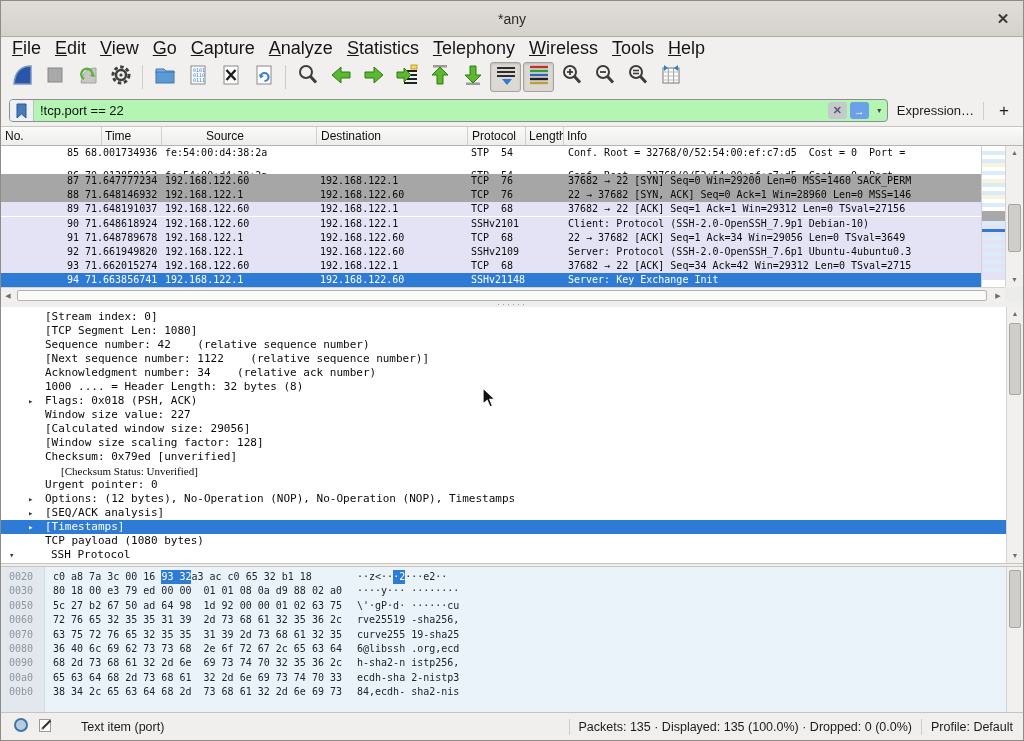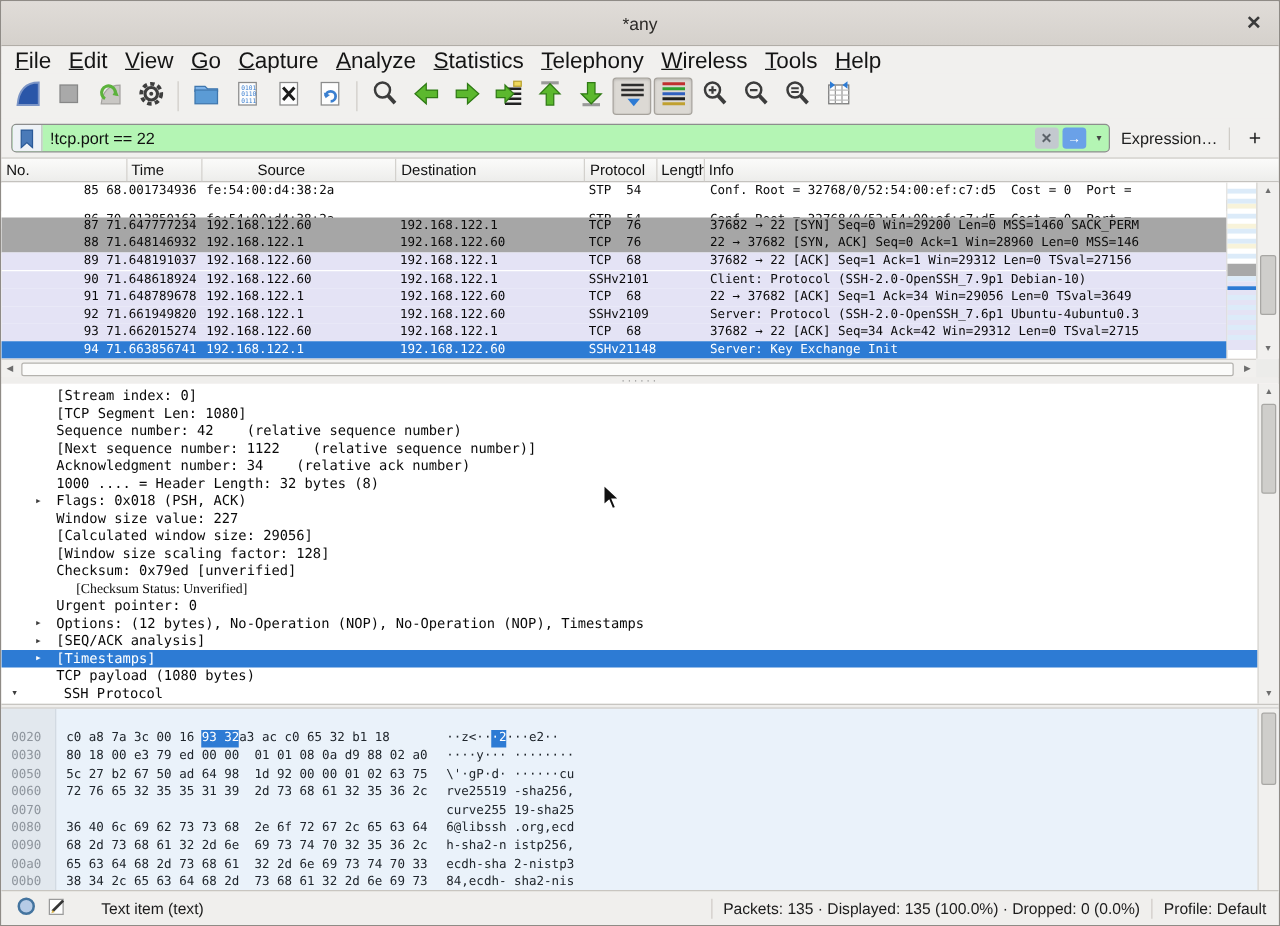--- a/index.html
+++ b/index.html
@@ -90,21 +90,21 @@
   .dline { height:14px; line-height:14px; position:relative; white-space:pre;
     width:1007px; color:#0a0a0a; }
   .dline .darrow { position:absolute; top:0; color:#3c3c3c; font-size:9px; }
   .dline .dtext  { position:absolute; top:0; }
   .dline.sel { background:#2d7bd4; color:#fff; }
   .dline.sel .darrow { color:#fff; }
   .panegap { position:absolute; top:562px; left:0; right:0; height:4px; background:#efeeec;
     border-top:1px solid #c7c5c1; border-bottom:1px solid #c7c5c1; }
   
   .hexpane { position:absolute; top:566px; left:0; right:0; height:147px; background:#eaf2fa;
-    font-family:"DejaVu Sans Mono", monospace; font-size:10px; overflow:hidden; padding-top:17px; }
+    font-family:"DejaVu Sans Mono", monospace; font-size:10px; overflow:hidden; padding-top:3px; }
   .offsetstrip { position:absolute; left:0; top:0; bottom:0; width:44px;
     background:#e2e8ee; border-right:1px solid #d2dae2; }
   .hrow { height:14.4px; line-height:14.4px; position:relative; white-space:pre; color:#20262c; }
   .hrow span { position:absolute; top:0; }
   .h-off { left:8px;  color:#8e959d; }
   .h-hex { left:52px; }
   .h-asc { left:356px; }
   .hl { background:#2d7bd4; color:#fff; }
   
   .statusbar { position:absolute; bottom:0; left:0; right:0; height:28px; background:#f0efed;
@@ -415,42 +415,42 @@
   </div>
 
   <div class="panegap"></div>
 
   <div class="hexpane">
     <div class="offsetstrip"></div>
   <div class="hrow"><span class="h-off">0020</span><span class="h-hex">c0 a8 7a 3c 00 16 <span class="hl">93 32</span>  85 a3 ac c0 65 32 b1 18</span><span class="h-asc">··z&lt;··<span class="hl">·2</span> ····e2··</span></div>
       <div class="hrow"><span class="h-off">0030</span><span class="h-hex">80 18 00 e3 79 ed 00 00  01 01 08 0a d9 88 02 a0</span><span class="h-asc">····y··· ········</span></div>
       <div class="hrow"><span class="h-off">0050</span><span class="h-hex">5c 27 b2 67 50 ad 64 98  1d 92 00 00 01 02 63 75</span><span class="h-asc">\'·gP·d· ······cu</span></div>
       <div class="hrow"><span class="h-off">0060</span><span class="h-hex">72 76 65 32 35 35 31 39  2d 73 68 61 32 35 36 2c</span><span class="h-asc">rve25519 -sha256,</span></div>
-      <div class="hrow"><span class="h-off">0070</span><span class="h-asc">curve255 19-sha25</span></div>
+      <div class="hrow"><span class="h-off">0070</span><span class="h-hex">63 75 72 76 65 32 35 35  31 39 2d 73 68 61 32 35</span><span class="h-asc">curve255 19-sha25</span></div>
       <div class="hrow"><span class="h-off">0080</span><span class="h-hex">36 40 6c 69 62 73 73 68  2e 6f 72 67 2c 65 63 64</span><span class="h-asc">6@libssh .org,ecd</span></div>
       <div class="hrow"><span class="h-off">0090</span><span class="h-hex">68 2d 73 68 61 32 2d 6e  69 73 74 70 32 35 36 2c</span><span class="h-asc">h-sha2-n istp256,</span></div>
       <div class="hrow"><span class="h-off">00a0</span><span class="h-hex">65 63 64 68 2d 73 68 61  32 2d 6e 69 73 74 70 33</span><span class="h-asc">ecdh-sha 2-nistp3</span></div>
       <div class="hrow"><span class="h-off">00b0</span><span class="h-hex">38 34 2c 65 63 64 68 2d  73 68 61 32 2d 6e 69 73</span><span class="h-asc">84,ecdh- sha2-nis</span></div>
     </div>
 
   <div class="vscroll" style="top:566px;height:147px;left:1005px;width:17px;">
     <div class="sb-thumb" style="top:3px;height:58px;"></div>
   </div>
 
   <div class="statusbar">
     <div class="st-left">
       <span><svg width="16" height="16">
             <circle cx="8" cy="8" r="6" fill="#b6cbe6" stroke="#44749f" stroke-width="2"></circle>
           </svg></span>
       <span><svg width="16" height="16">
             <rect x="1.5" y="2.5" width="11" height="12" fill="#fdfdfd" stroke="#9a9a9a"></rect>
             <line x1="4" y1="12" x2="12.5" y2="3.5" stroke="#333" stroke-width="2.2"></line>
             <path d="M3 13.5 l1 -2.5 1.8 1.6 z" fill="#d7b145"></path>
           </svg></span>
-      <span style="padding-left:18px;">Text item (text)</span>
+      <span style="padding-left:18px;">Text item (port)</span>
     </div>
     <div class="st-spacer"></div>
     <div class="st-right">
       <span class="st-sep"></span>
       <span>Packets: 135 · Displayed: 135 (100.0%) · Dropped: 0 (0.0%)</span>
       <span class="st-sep"></span>
       <span>Profile: Default</span>
     </div>
   </div>
 

